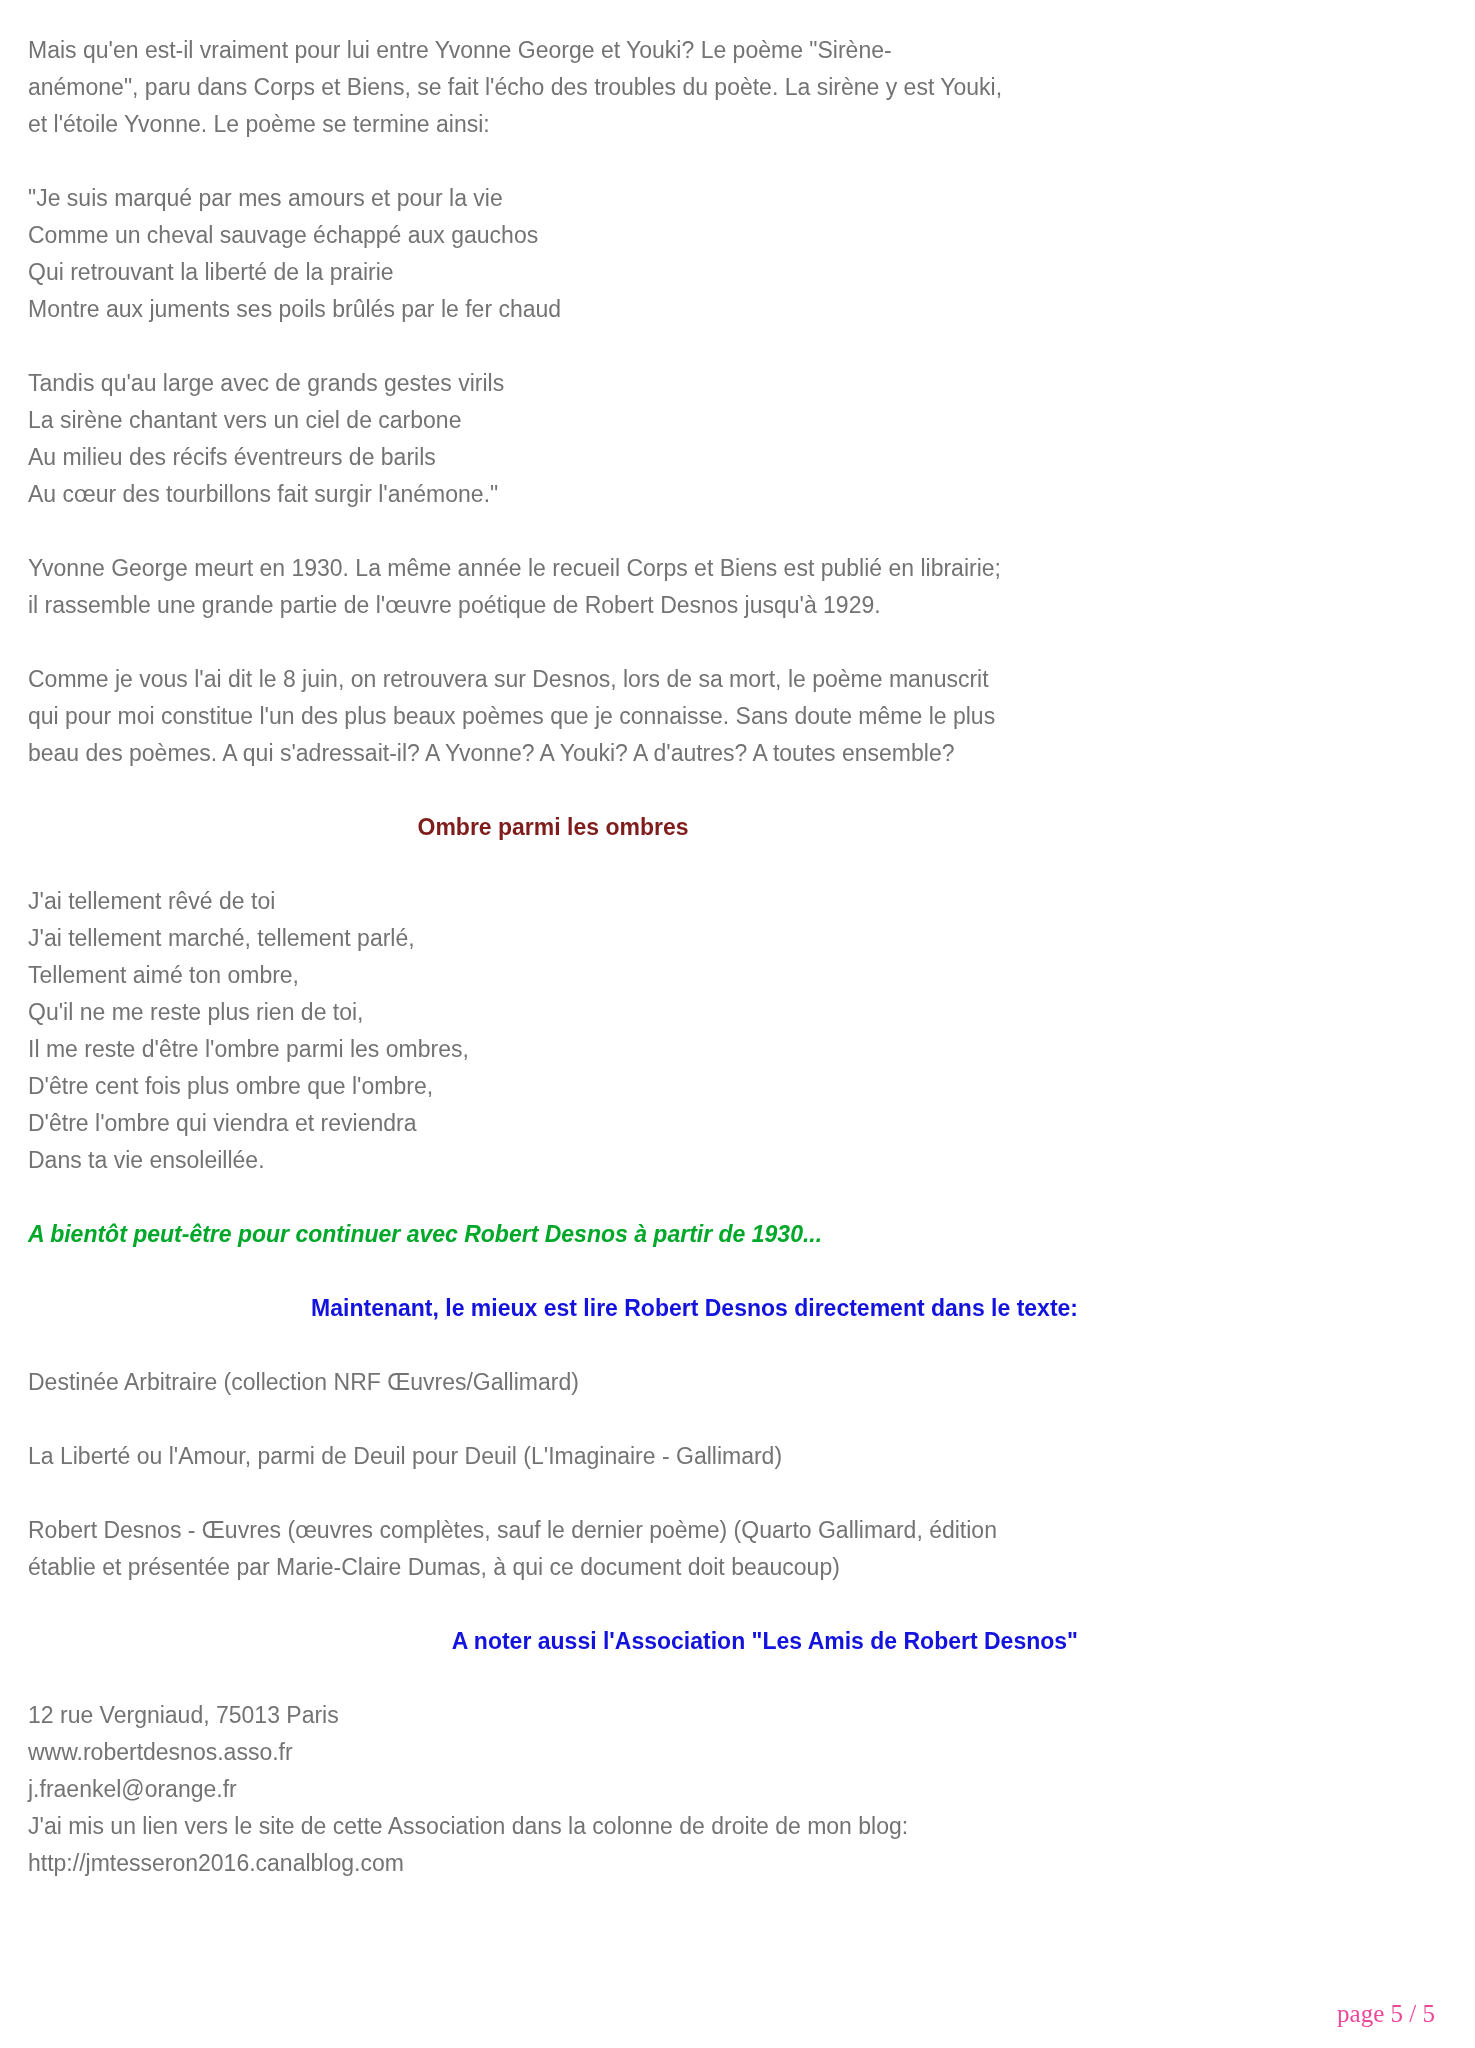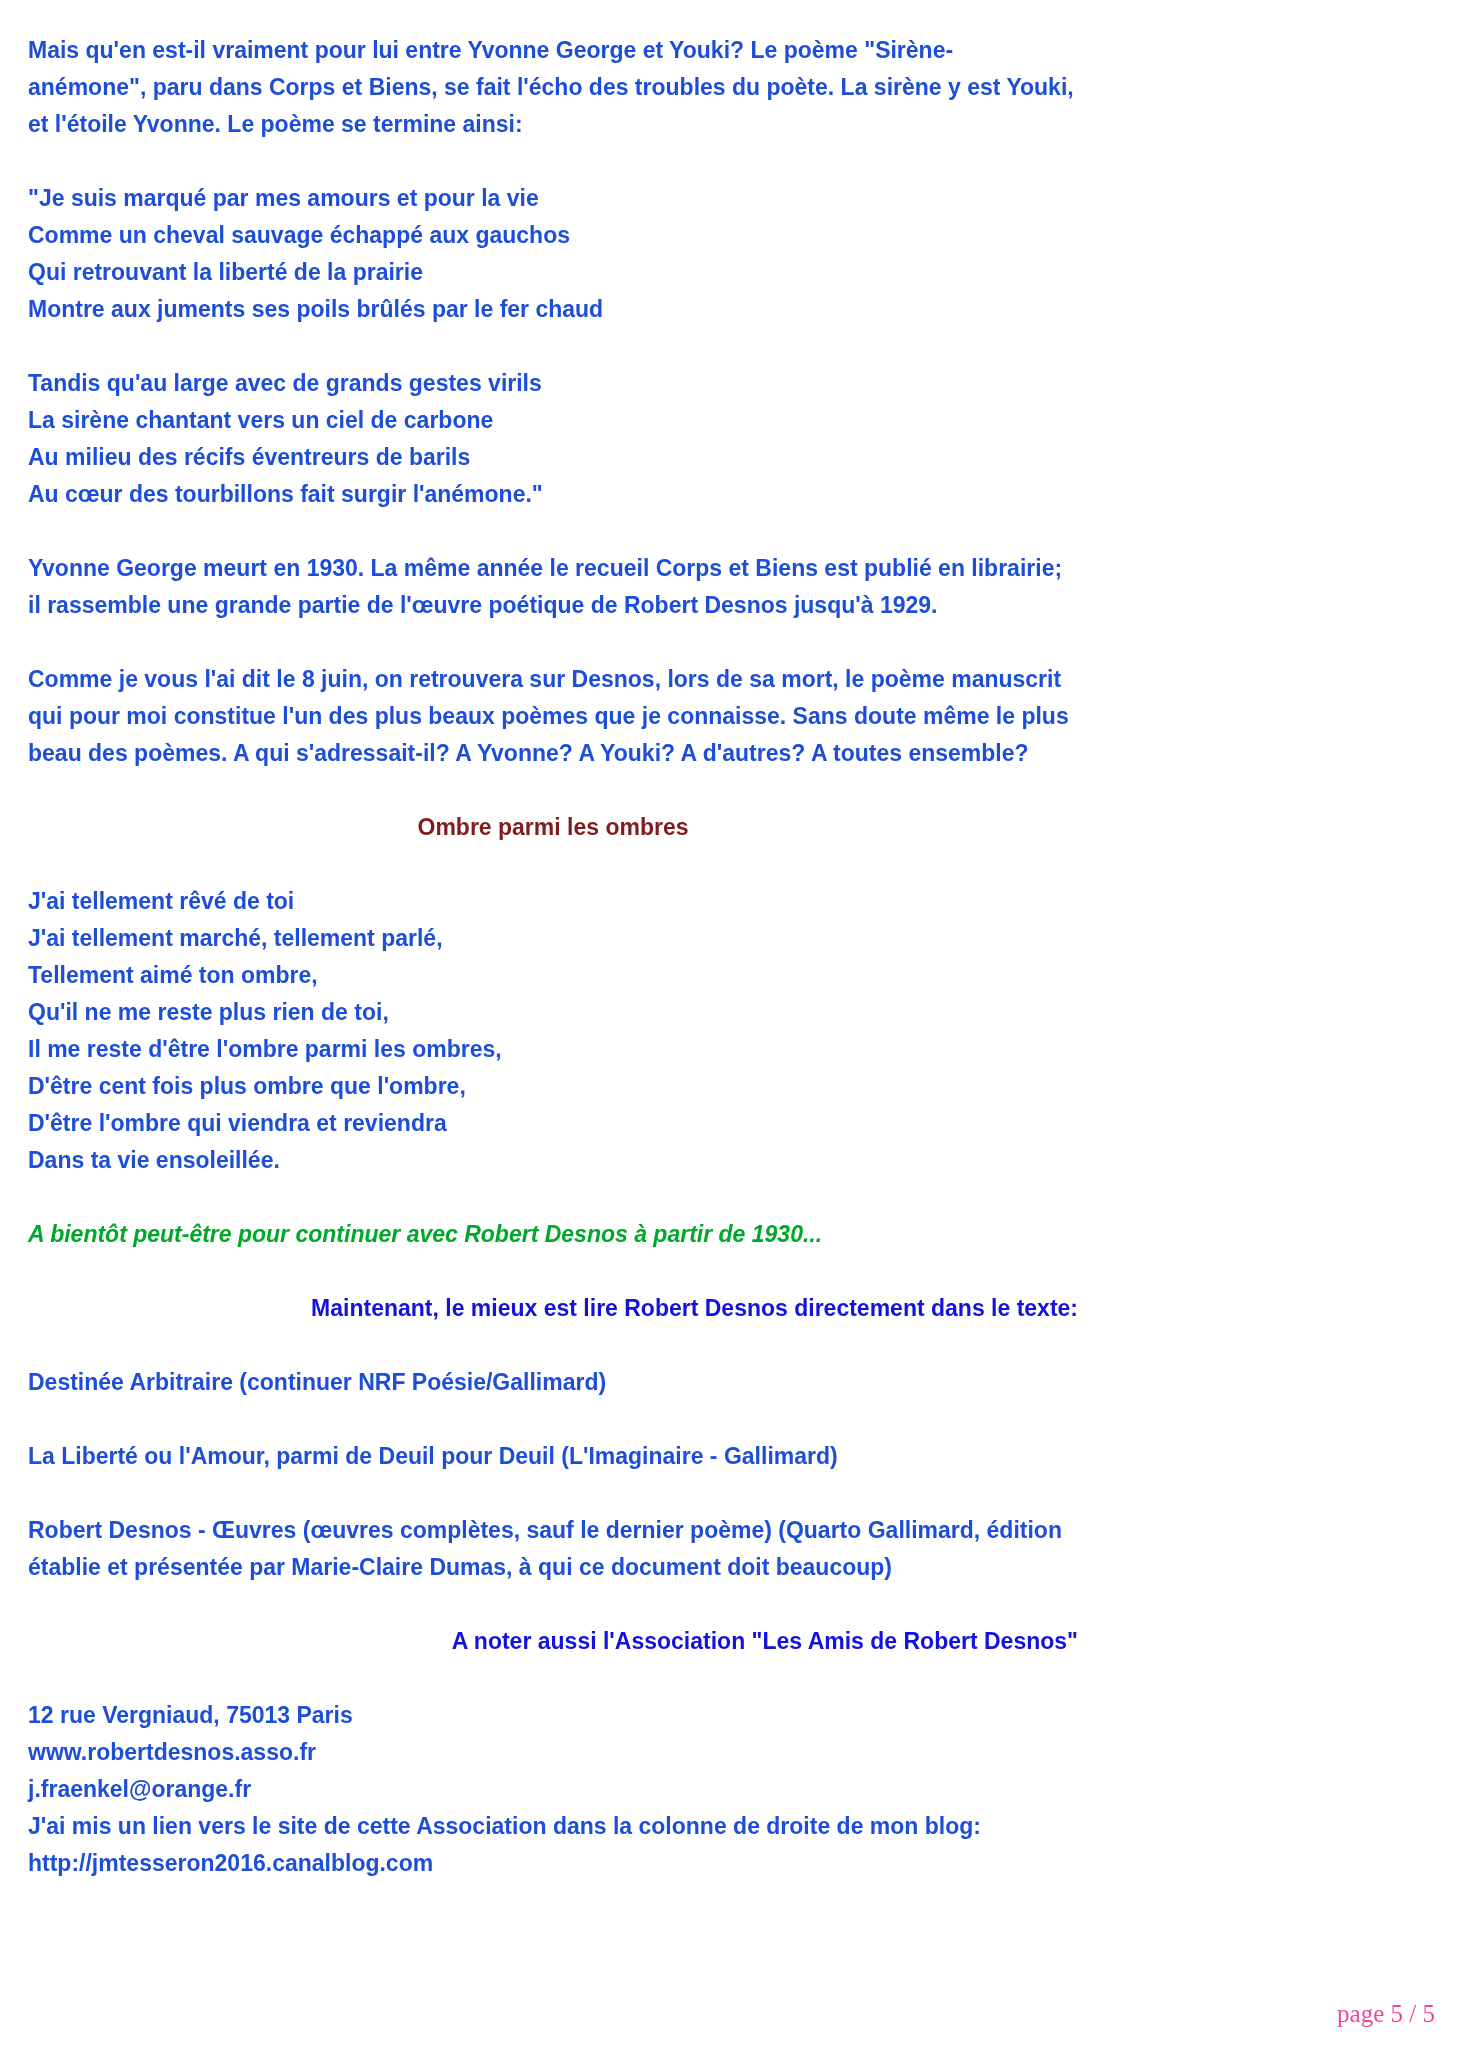--- a/index.html
+++ b/index.html
@@ -19,22 +19,21 @@
     position: absolute;
     left: 28px;
     top: 32px;
     width: 1050px;
   }
   .block {
     font-size: 23px;
     line-height: 37px;
     margin: 0 0 37px 0;
     white-space: pre-line;
-    color: #1d4ed8;
-    font-weight: bold;
+    color: #737373;
   }
   .poem-title {
     font-weight: bold;
     text-align: center;
     color: #7f1d1d;
   }
   .poem-centered {
     text-align: left;
   }
   .green-note {
@@ -82,21 +81,21 @@
   <div class="block poem-centered">J'ai tellement rêvé de toi
 J'ai tellement marché, tellement parlé,
 Tellement aimé ton ombre,
 Qu'il ne me reste plus rien de toi,
 Il me reste d'être l'ombre parmi les ombres,
 D'être cent fois plus ombre que l'ombre,
 D'être l'ombre qui viendra et reviendra
 Dans ta vie ensoleillée.</div>
   <div class="block green-note">A bientôt peut-être pour continuer avec Robert Desnos à partir de 1930...</div>
   <div class="block blue-bold">Maintenant, le mieux est lire Robert Desnos directement dans le texte:</div>
-  <div class="block">Destinée Arbitraire (continuer NRF Poésie/Gallimard)</div>
+  <div class="block">Destinée Arbitraire (collection NRF Œuvres/Gallimard)</div>
   <div class="block">La Liberté ou l'Amour, parmi de Deuil pour Deuil (L'Imaginaire - Gallimard)</div>
   <div class="block">Robert Desnos - Œuvres (œuvres complètes, sauf le dernier poème) (Quarto Gallimard, édition
 établie et présentée par Marie-Claire Dumas, à qui ce document doit beaucoup)</div>
   <div class="block blue-bold">A noter aussi l'Association "Les Amis de Robert Desnos"</div>
   <div class="block">12 rue Vergniaud, 75013 Paris
 www.robertdesnos.asso.fr
 j.fraenkel@orange.fr
 J'ai mis un lien vers le site de cette Association dans la colonne de droite de mon blog:
 http://jmtesseron2016.canalblog.com</div>
 </div>

